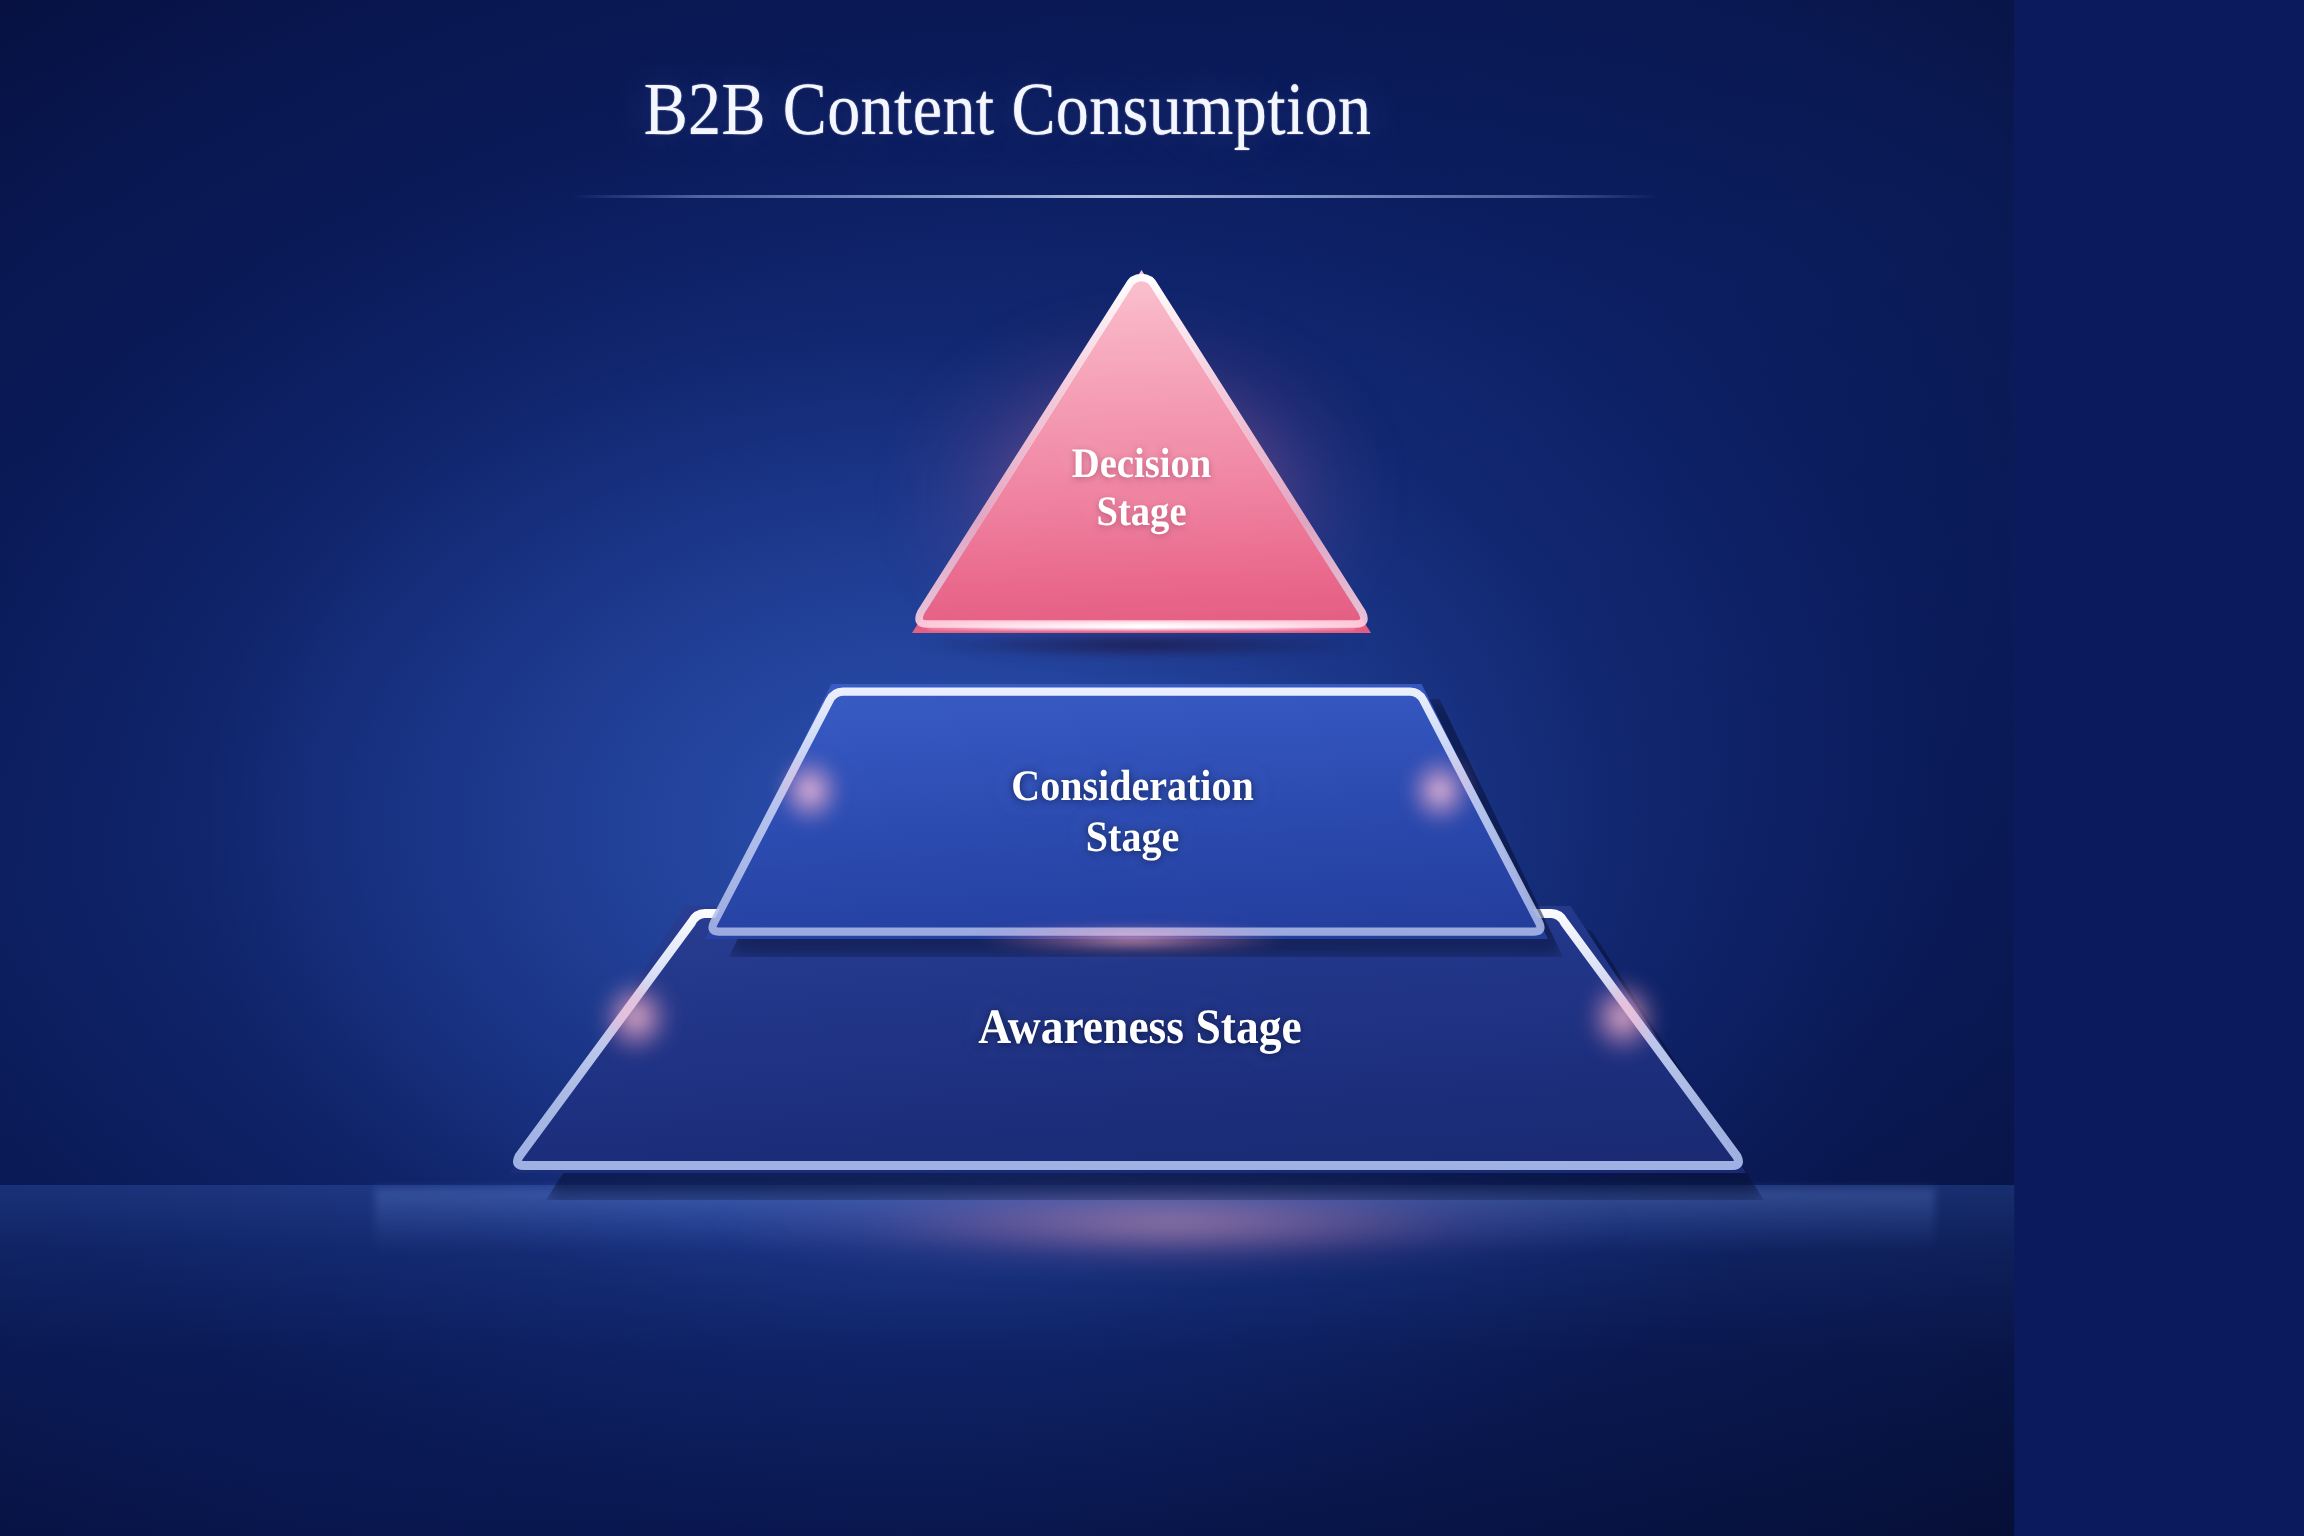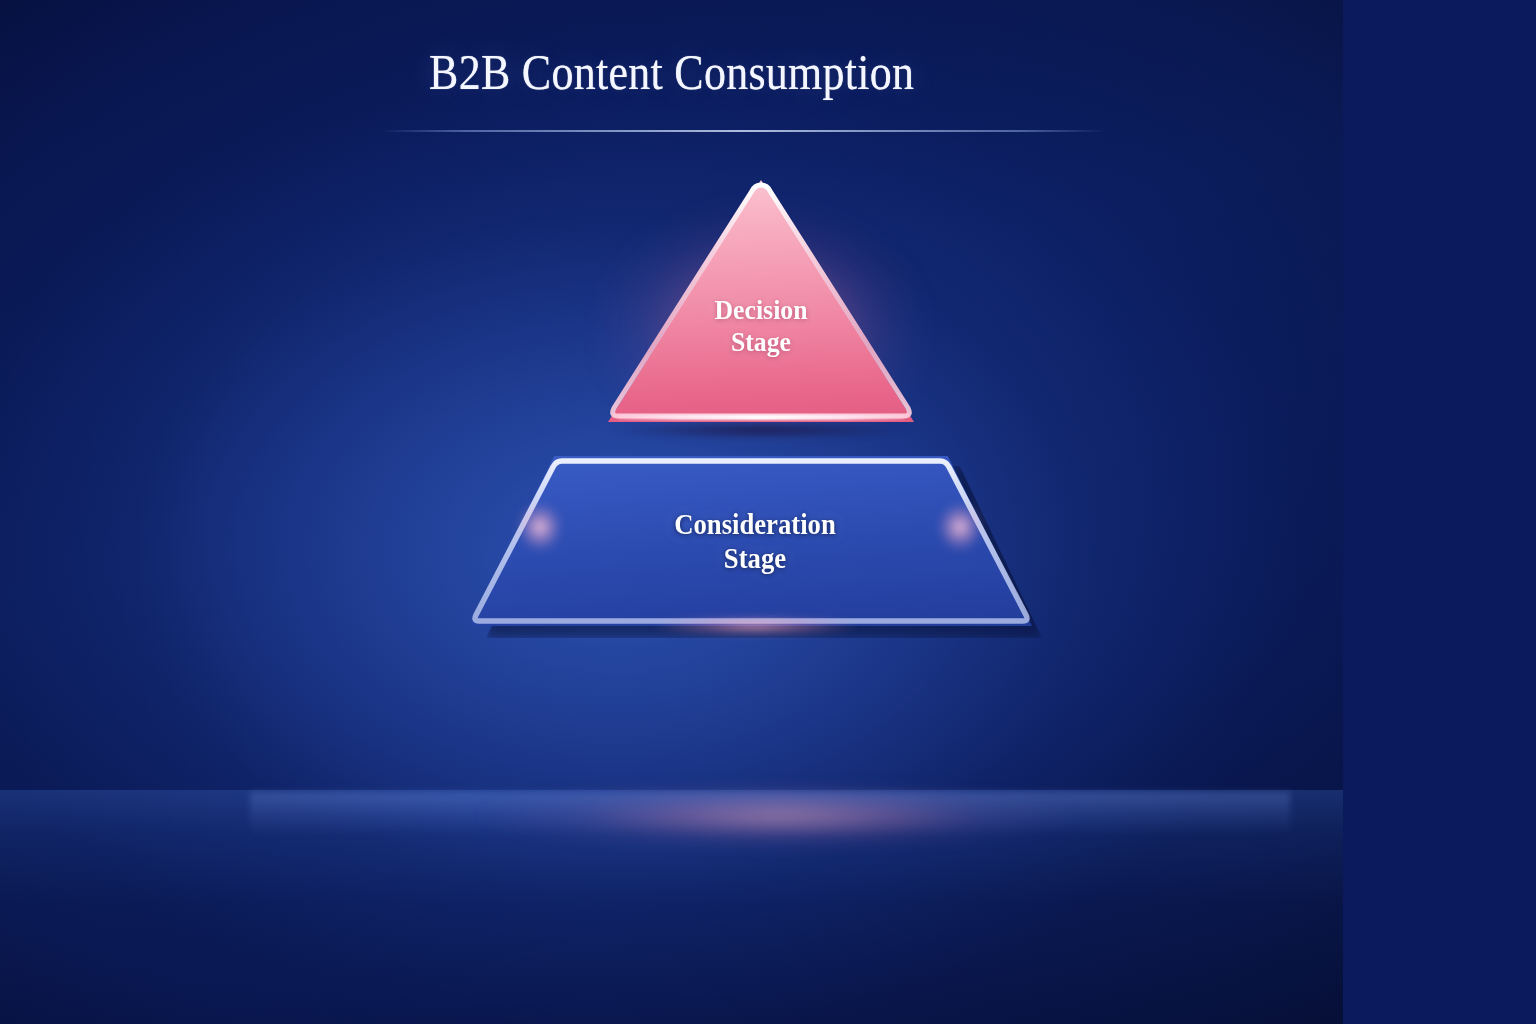--- a/index.html
+++ b/index.html
@@ -408,20 +408,40 @@
   <div class="floor-sheen"></div>
   <div class="floor-glow"></div>
 
   <div class="title-wrap">
     <div class="title">B2B Content Consumption</div>
   </div>
   <div class="title-rule"></div>
 
   <div class="pyramid">
 
+    <div class="tier" id="tier-awareness">
+      <div class="trap-shadow" id="aware-shadow"></div>
+      <div class="trap-body" id="aware-body"></div>
+      <div id="aware-stroke">
+        <svg width="824" height="178" viewBox="0 0 824 178">
+          <defs>
+            <linearGradient id="awStroke" x1="0" y1="0" x2="0" y2="1">
+              <stop offset="0%" stop-color="#ffffff" stop-opacity="0.98"></stop>
+              <stop offset="35%" stop-color="#d8e2fb" stop-opacity="0.92"></stop>
+              <stop offset="75%" stop-color="#bccbf2" stop-opacity="0.88"></stop>
+              <stop offset="100%" stop-color="#aebff0" stop-opacity="0.9"></stop>
+            </linearGradient>
+          </defs>
+          <path d="M 130 5 L 694 5 Q 700 5 703 11 L 818 167 Q 821 173 815 173 L 9 173 Q 3 173 6 167 L 121 11 Q 124 5 130 5 Z" fill="none" stroke="url(#awStroke)" stroke-width="6" stroke-linejoin="round"></path>
+        </svg>
+      </div>
+      <div class="aware-left-glint"></div>
+      <div class="aware-right-glint"></div>
+      <div class="tier-label" id="label-awareness">Awareness Stage</div>
+    </div>
 
     <div class="tier" id="tier-consideration">
       <div class="trap-shadow" id="cons-shadow"></div>
       <div class="trap-body" id="cons-body"></div>
       <div id="cons-stroke">
         <svg width="562" height="170" viewBox="0 0 562 170">
           <defs>
             <linearGradient id="coStroke" x1="0" y1="0" x2="0" y2="1">
               <stop offset="0%" stop-color="#f2f5ff" stop-opacity="0.96"></stop>
               <stop offset="40%" stop-color="#ccd8f8" stop-opacity="0.88"></stop>

